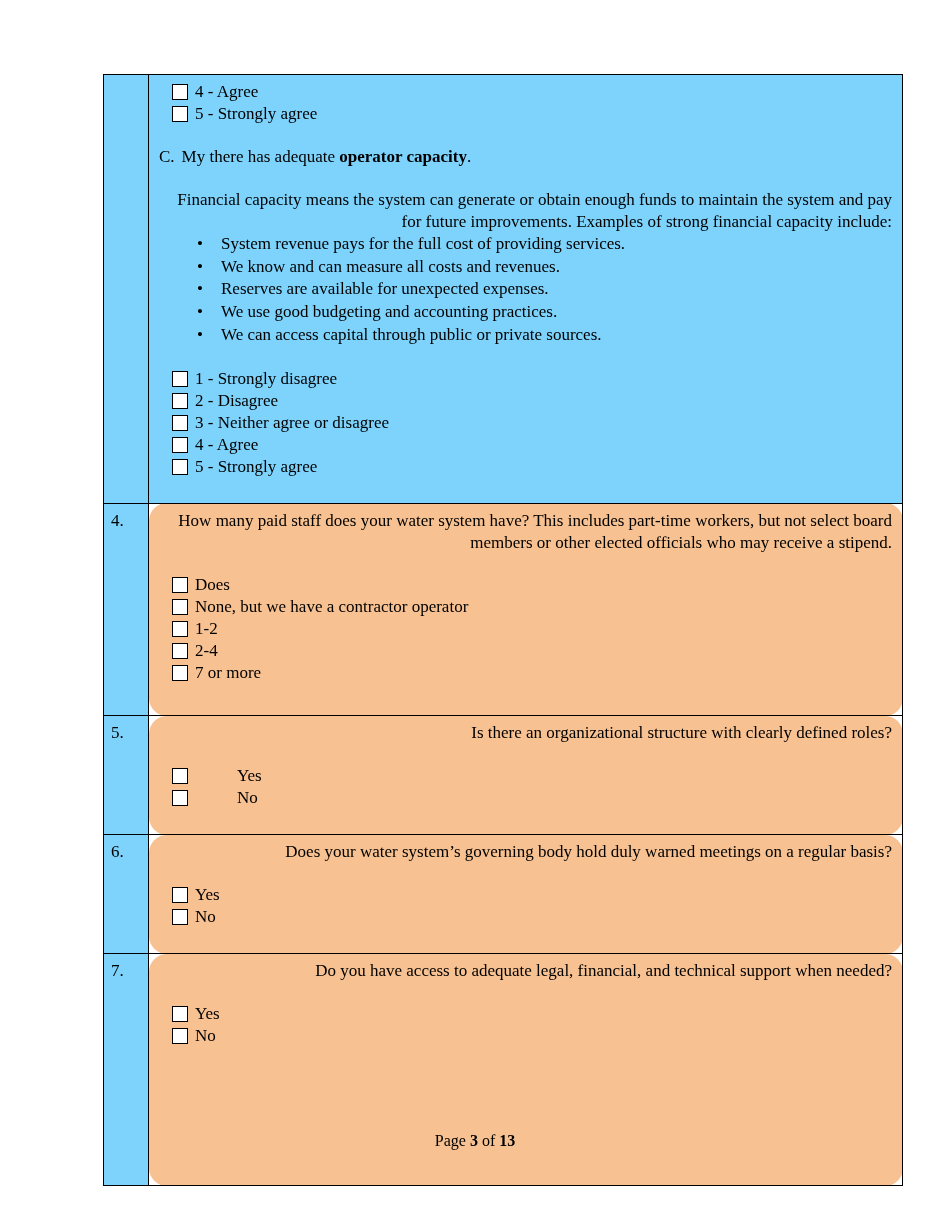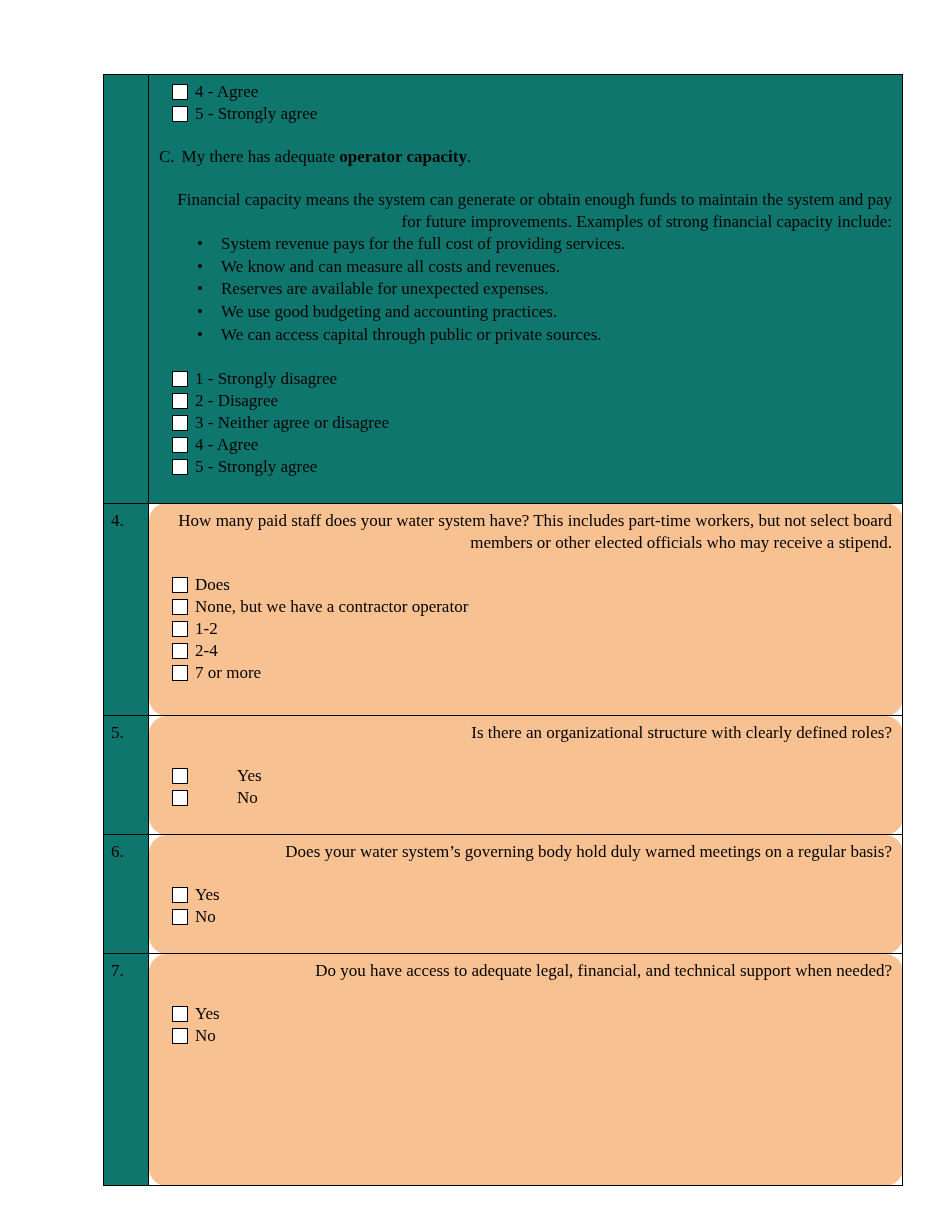--- a/index.html
+++ b/index.html
@@ -45,21 +45,21 @@
     text-align: left;
     font-size: 17px;
     line-height: 1.32;
     padding: 6px 0 0 7px !important;
   }
   .col-body {
     width: 754px;
     padding: 6px 10px 10px 10px !important;
   }
   .shaded { background: #f7c191; border-radius: 18px; }
-  .plain  { background: #0f766e; }
+  .plain  { background: #7dd3fc; }
 
   
   .qtext {
     font-size: 17px;
     line-height: 1.29;
     margin: 0;
     text-align: right;
   }
   .spacer-sm { height: 15px; }
   .spacer-md { height: 21px; }
@@ -310,14 +310,17 @@
             </li>
           </ul>
 
           <div style="height:128px;"></div>
         </td>
       </tr>
 
     </tbody>
   </table>
 
+  <div class="footer">
+    <span>Page </span><b>3</b><span> of </span><b>13</b>
+  </div>
 
 </div>
 
 </body></html>

